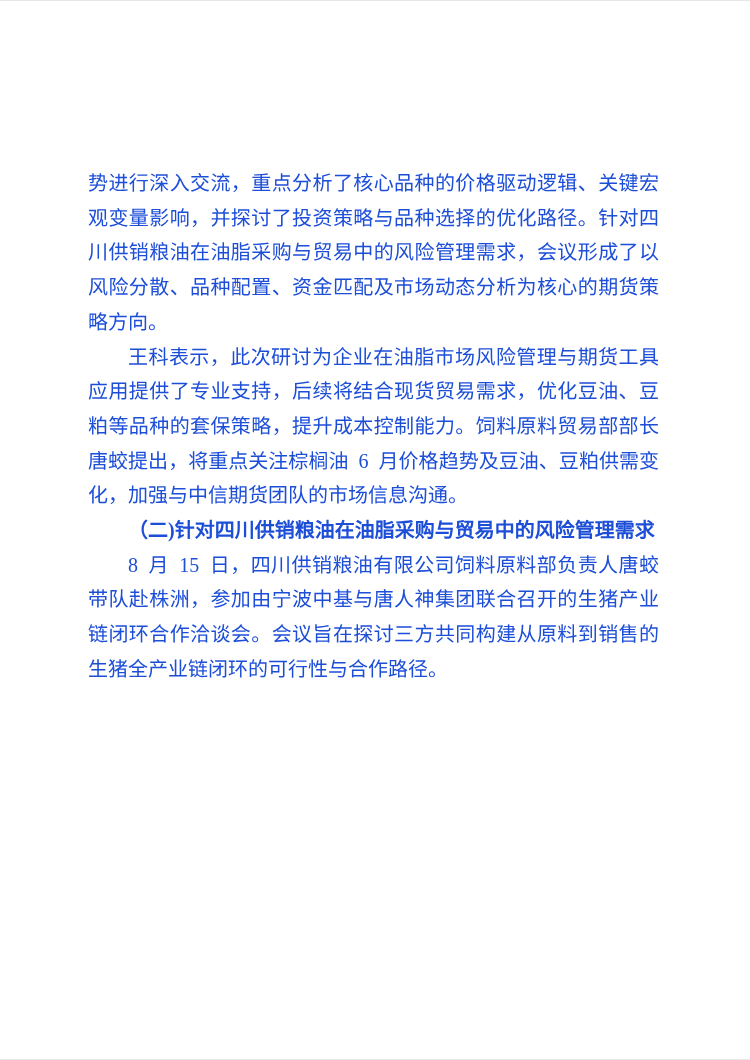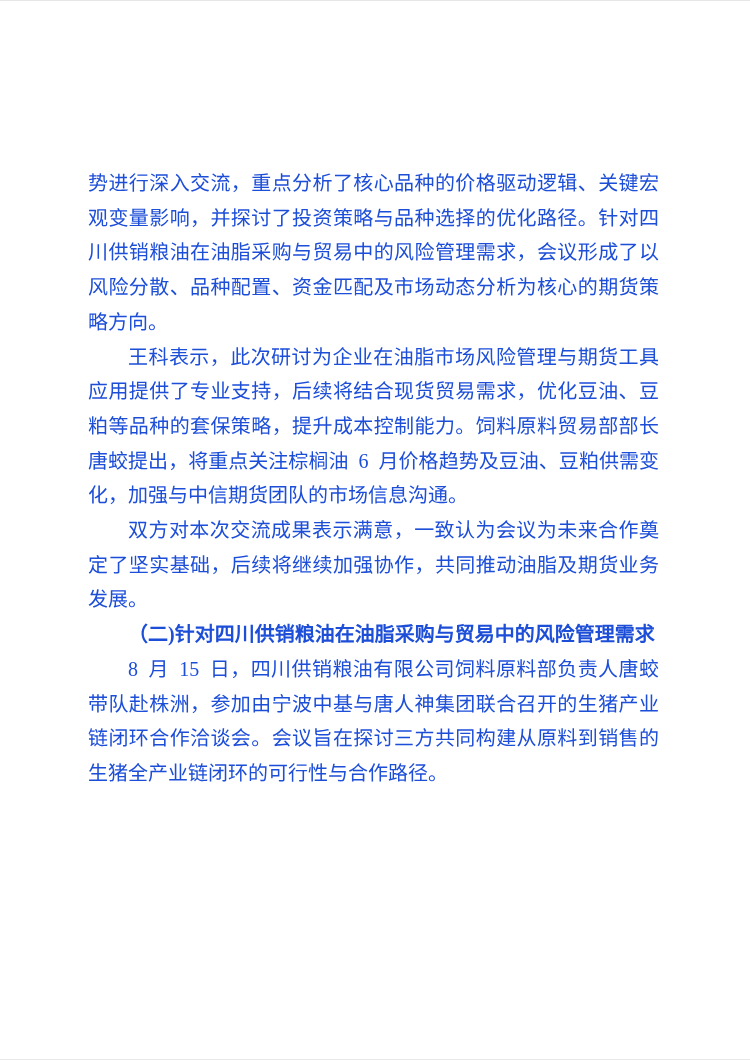--- a/index.html
+++ b/index.html
@@ -51,19 +51,18 @@
 </style>
 </head>
 <body>
 
 <div class="page">
   <div class="page-edge top"></div>
 
   <div class="content">
     <p class="continuation">势进行深入交流，重点分析了核心品种的价格驱动逻辑、关键宏观变量影响，并探讨了投资策略与品种选择的优化路径。针对四川供销粮油在油脂采购与贸易中的风险管理需求，会议形成了以风险分散、品种配置、资金匹配及市场动态分析为核心的期货策略方向。</p>
     <p>王科表示，此次研讨为企业在油脂市场风险管理与期货工具应用提供了专业支持，后续将结合现货贸易需求，优化豆油、豆粕等品种的套保策略，提升成本控制能力。饲料原料贸易部部长唐蛟提出，将重点关注棕榈油 6 月价格趋势及豆油、豆粕供需变化，加强与中信期货团队的市场信息沟通。</p>
-    <p>双方对本次交流成果表示满意，一致认为会议为未来合作奠定了坚实基础，后续将继续加强协作，共同推动油脂及期货业务发展。</p>
     <p class="heading">（二)针对四川供销粮油在油脂采购与贸易中的风险管理需求</p>
     <p>8 月 15 日，四川供销粮油有限公司饲料原料部负责人唐蛟带队赴株洲，参加由宁波中基与唐人神集团联合召开的生猪产业链闭环合作洽谈会。会议旨在探讨三方共同构建从原料到销售的生猪全产业链闭环的可行性与合作路径。</p>
   </div>
 
   <div class="page-edge bottom"></div>
 </div>
 
 </body></html>

